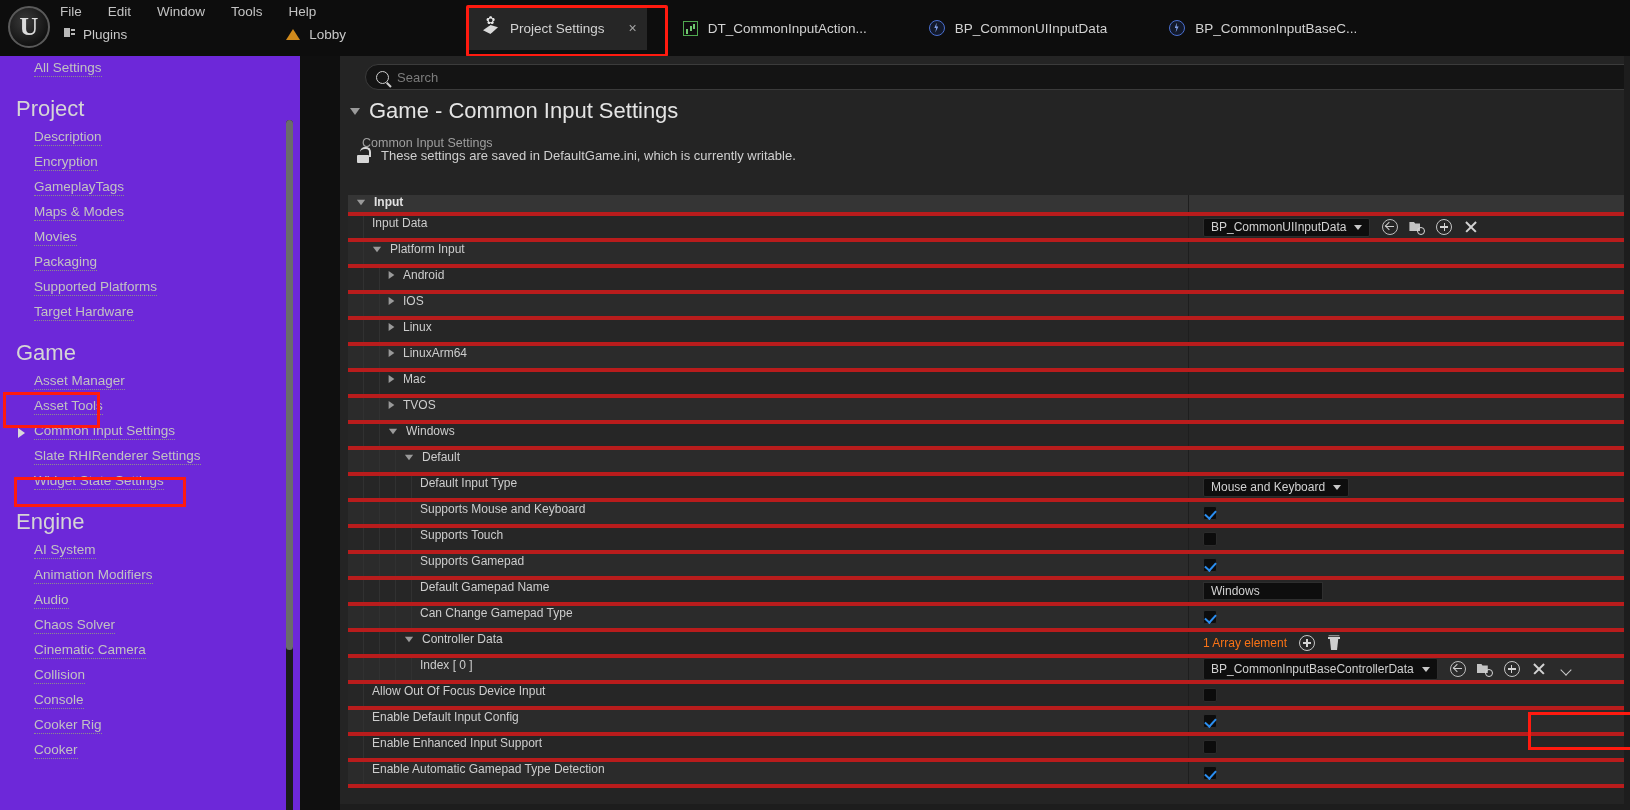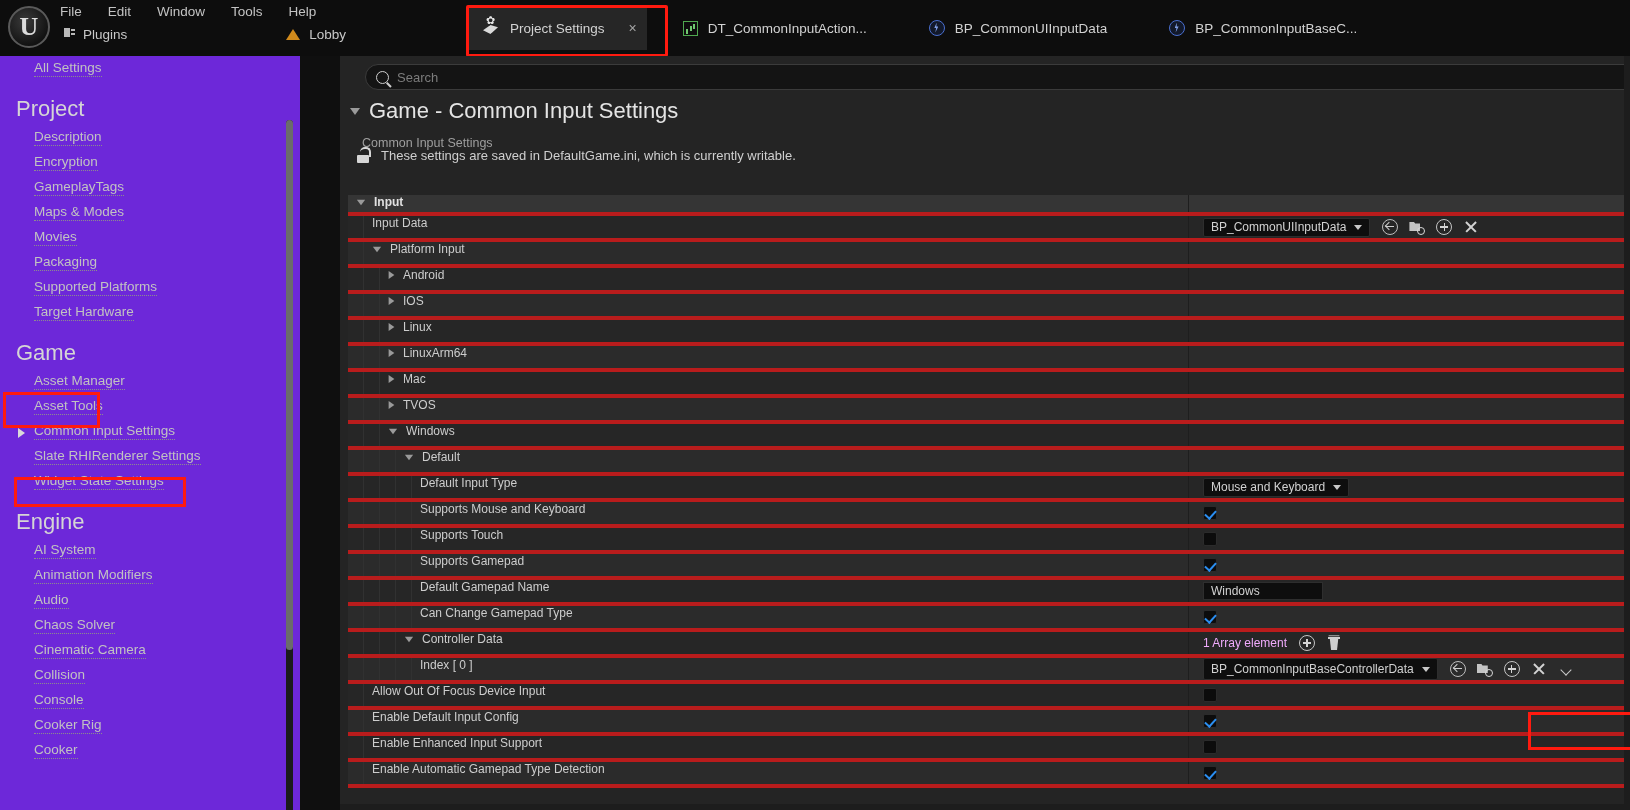--- a/index.html
+++ b/index.html
@@ -182,21 +182,21 @@
   }
   .ai-trash::after {
     content:""; position:absolute; left:2px; top:1.5px; width:12px; height:2px; background:#cfcfcf;
     box-shadow: 0 -2.2px 0 -0.6px #cfcfcf;
   }
   
   .ai-chevd::before {
     content:""; position:absolute; left:4px; top:5px; width:7px; height:7px;
     border-right:1.7px solid #c9c9c9; border-bottom:1.7px solid #c9c9c9; transform:rotate(45deg);
   }
-  .arr-count { font-size:12px; color:#f0abfc; }
+  .arr-count { font-size:12px; color:#f97316; }
 
   .hl-index {
     position:absolute; left:1188px; top:656px; width:235px; height:38px;
     border:3px solid #ff1a0f; pointer-events:none; z-index:30;
   }
   .main-scroll-v { position:absolute; right:0px; top:0px; width:6px; height:754px; background:#1d1d1d; }
   .main-scroll-h { position:absolute; left:0px; bottom:0px; height:6px; width:1290px; background:#1d1d1d; }
 </style>
 </head>
 <body>

